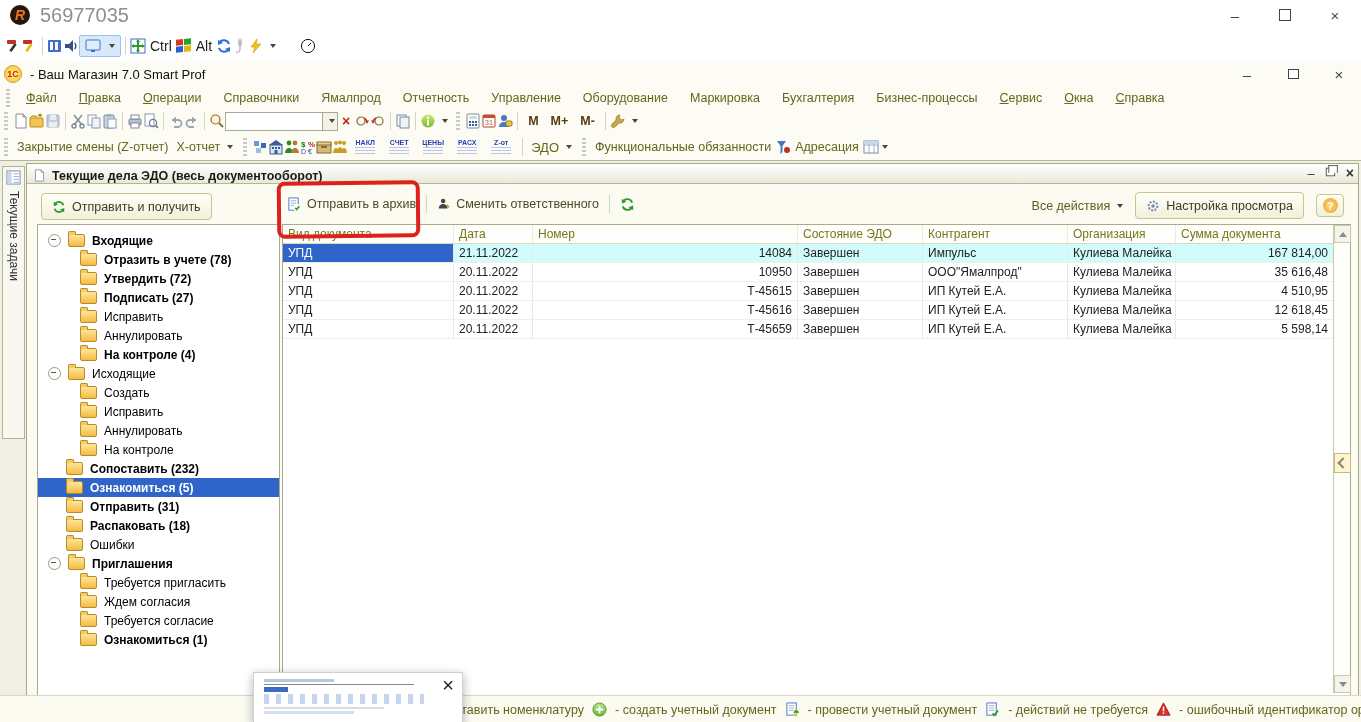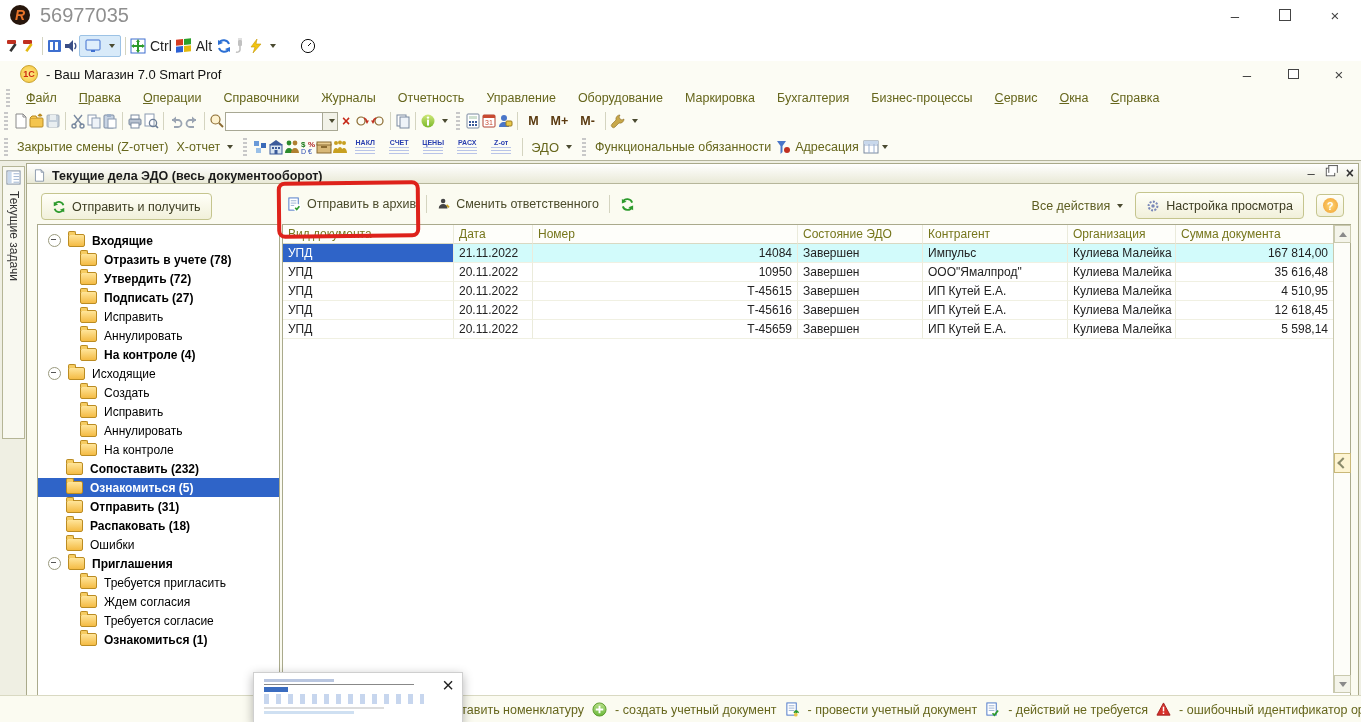--- a/index.html
+++ b/index.html
@@ -26,21 +26,21 @@
   .restico::before{content:"";position:absolute;left:2px;top:-4px;width:9px;height:8px;border:1px solid #444;border-bottom:none;background:#fff;z-index:-1;}
   .remote-toolbar{left:0;top:30px;width:1361px;height:31px;background:#fff;border-bottom:2px solid #d9d9d9;padding-left:6px;}
   .kbd{color:#222;font-size:14px;margin:0 4px;}
   .monitor-box{background:#d8eaf9;border:1px solid #9cc2e5;border-radius:2px;display:flex;align-items:center;padding:2px 5px;gap:5px;}
   .winlogo{width:16px;height:14px;display:grid;grid-template-columns:7px 7px;grid-template-rows:6px 6px;gap:1px;transform:skewY(-6deg);}
   .winlogo i{display:block;}
 
   
   .app-titlebar{left:0;top:61px;width:1361px;height:26px;background:#fcfcf4;border-bottom:1px solid #e2e2d0;}
   .onec-logo{width:16px;height:16px;border-radius:50%;background:radial-gradient(#ffe98a,#f5c53a);border:1px solid #caa12c;
-             color:#cc2a10;font-size:9px;font-weight:bold;display:flex;align-items:center;justify-content:center;margin:0 8px 0 20px;}
+             color:#cc2a10;font-size:9px;font-weight:bold;display:flex;align-items:center;justify-content:center;margin:0 8px 0 4px;}
   .app-title{font-size:13px;color:#111;}
   .menubar{left:0;top:87px;width:1361px;height:21px;background:#fcfcf4;border-bottom:1px solid #e6e6d4;padding-left:4px;}
   .menubar .mi{color:#66661c;font-size:12.5px;margin:17px 11px;cursor:default;}
   .u1::first-letter{text-decoration:underline;}
   .toolbar{background:#fcfcf4;border-bottom:1px solid #e6e6d4;}
   .tb1{left:0;top:108px;width:1361px;height:26px;padding-left:2px;}
   .tb2{left:0;top:134px;width:1361px;height:26px;padding-left:2px;border-bottom:2px solid #cfcfbc;}
   .tlabel{color:#66661c;font-size:12.5px;margin:0 4px;white-space:nowrap;}
   .cbx{display:flex;align-items:center;border:1px solid #a8a894;background:#fff;height:17px;}
   .cbx input{border:none;outline:none;width:92px;height:15px;font-family:"Liberation Sans",sans-serif;font-size:12px;}
@@ -213,21 +213,21 @@
       <span class="wc">×</span>
     </span>
   </div>
 
   <div class="abs menubar flex">
     <span class="grip"></span>
     <span class="mi u1">Файл</span>
     <span class="mi u1">Правка</span>
     <span class="mi u1">Операции</span>
     <span class="mi">Справочники</span>
-    <span class="mi">Журналы</span>
+    <span class="mi">Ямалпрод</span>
     <span class="mi">Отчетность</span>
     <span class="mi">Управление</span>
     <span class="mi">Оборудование</span>
     <span class="mi">Маркировка</span>
     <span class="mi">Бухгалтерия</span>
     <span class="mi">Бизнес-процессы</span>
     <span class="mi u1">Сервис</span>
     <span class="mi u1">Окна</span>
     <span class="mi u1">Справка</span>
   </div>

